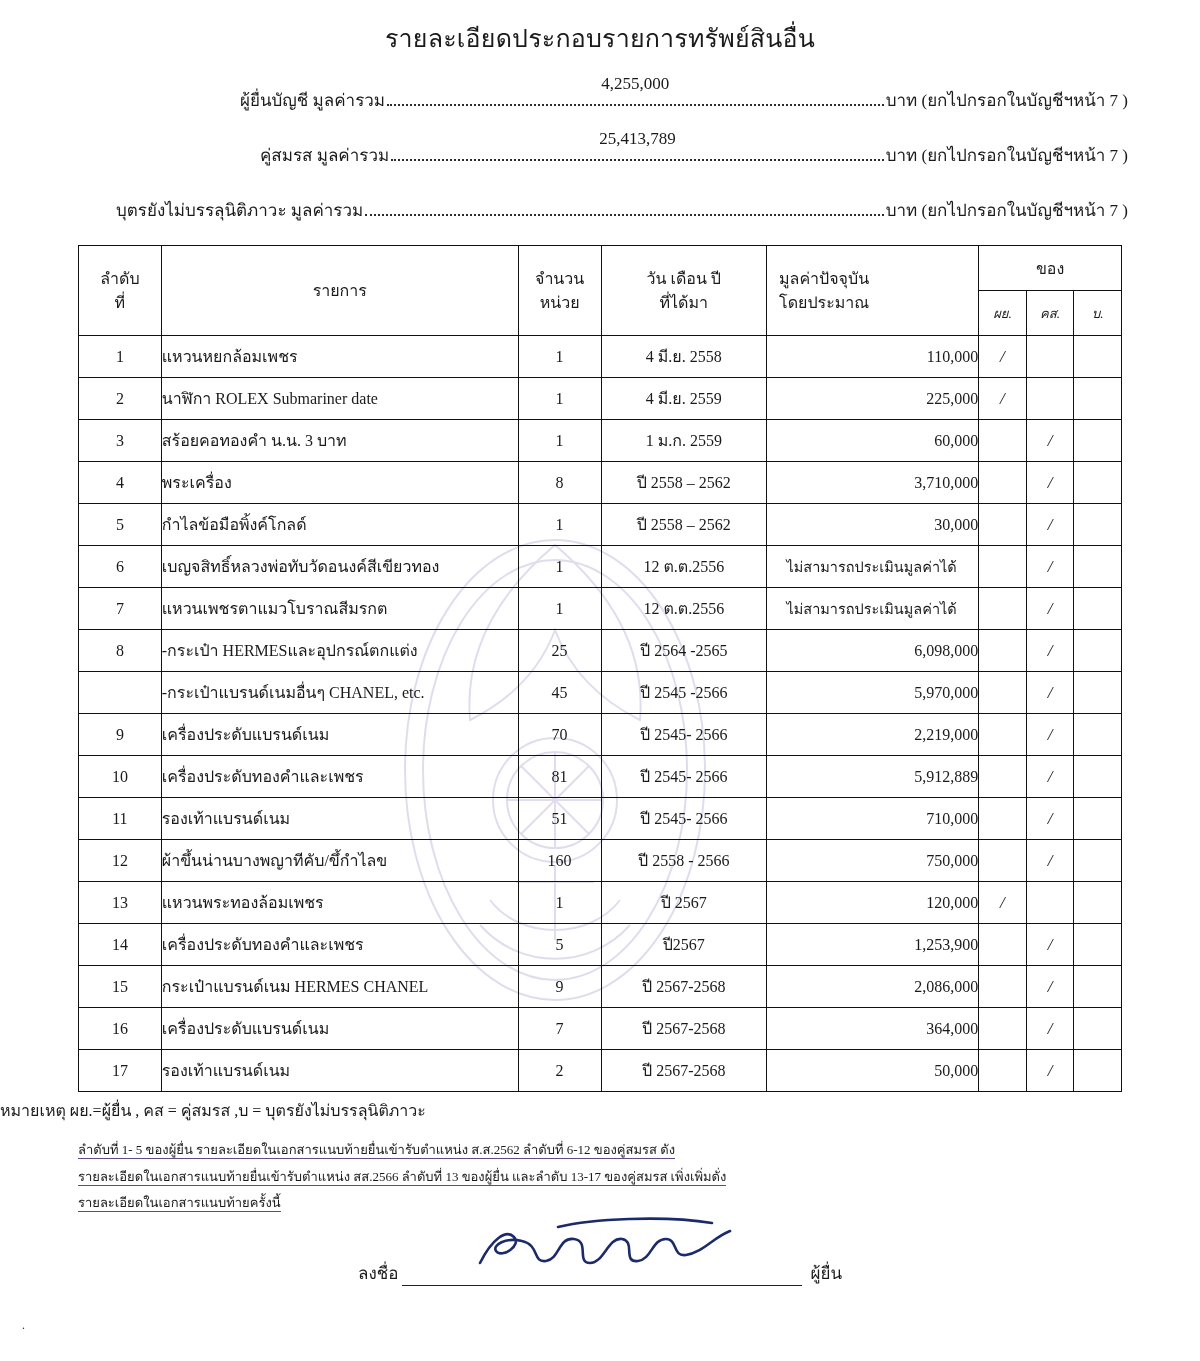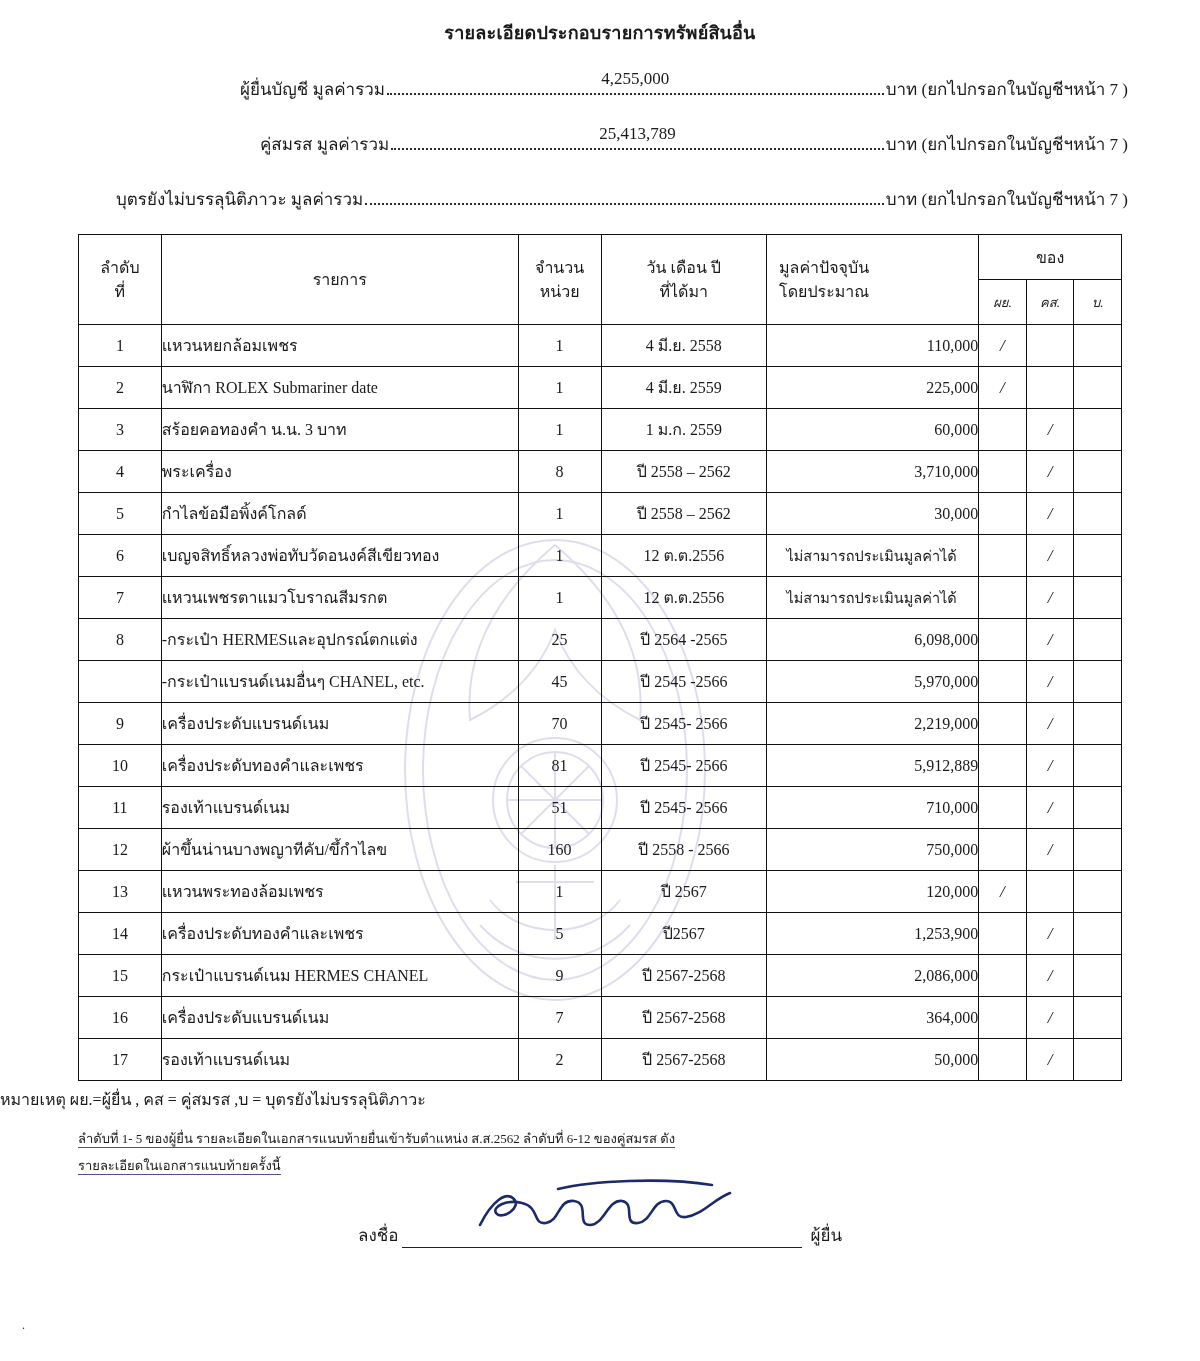--- a/index.html
+++ b/index.html
@@ -28,22 +28,22 @@
     width: 370px;
     height: 560px;
     opacity: 0.22;
     pointer-events: none;
     z-index: 0;
   }
 
   
   .doc-title {
     text-align: center;
-    font-size: 18px;
-    font-weight: 700;
+    font-size: 25px;
+    font-weight: 400;
     padding-top: 18px;
     letter-spacing: .2px;
   }
   .hdr-line {
     display: flex;
     align-items: baseline;
     font-size: 17px;
     margin-top: 28px;
     padding: 0 72px 0 60px;
     white-space: nowrap;
@@ -53,21 +53,21 @@
     flex: 1 1 auto;
     border-bottom: 2px dotted #2a2a2a;
     position: relative;
     height: 13px;
     margin: 0 2px;
   }
   .hdr-line .amt {
     position: absolute;
     left: 50%;
     transform: translateX(-50%);
-    bottom: 4px;
+    bottom: 10px;
     background: #fff;
     padding: 0 6px;
     font-size: 17px;
   }
   .hdr-line .tail { flex: 0 0 auto; }
   .indent1 { padding-left: 240px; }
   .indent2 { padding-left: 260px; }
   .indent3 { padding-left: 116px; }
 
   
@@ -422,20 +422,21 @@
             <td class="col-mark mark"></td>
           </tr>
         </tbody>
     </table>
   </div>
 
   <div class="remark">หมายเหตุ  ผย.=ผู้ยื่น , คส = คู่สมรส  ,บ = บุตรยังไม่บรรลุนิติภาวะ</div>
 
   <div class="notes">
     <div><span class="u">ลำดับที่   1- 5  ของผู้ยื่น รายละเอียดในเอกสารแนบท้ายยื่นเข้ารับตำแหน่ง ส.ส.2562   ลำดับที่   6-12   ของคู่สมรส ดัง</span></div>
+    <div><span class="u">รายละเอียดในเอกสารแนบท้ายยื่นเข้ารับตำแหน่ง สส.2566   ลำดับที่ 13 ของผู้ยื่น และลำดับ 13-17 ของคู่สมรส เพิ่งเพิ่มดั่ง</span></div>
     <div><span class="u">รายละเอียดในเอกสารแนบท้ายครั้งนี้</span></div>
   </div>
 
   <div class="sign-row">
     <span class="sign-label">ลงชื่อ</span>
     <span class="sign-line">
       <svg class="signature-svg" viewBox="0 0 300 70">
         <g fill="none" stroke="#1b2a6b" stroke-width="2.6" stroke-linecap="round">
           <path d="M18 52 C30 28 44 18 52 26 C60 34 40 48 34 40 C30 34 44 26 60 30 C78 34 70 52 84 50 C98 48 96 26 112 28 C128 30 114 52 128 52 C142 52 146 26 160 28 C174 30 160 52 176 50 C190 48 190 28 204 28 C216 28 210 46 224 44 C240 42 252 26 268 20"></path>
           <path d="M96 16 C130 8 200 4 250 12"></path>

